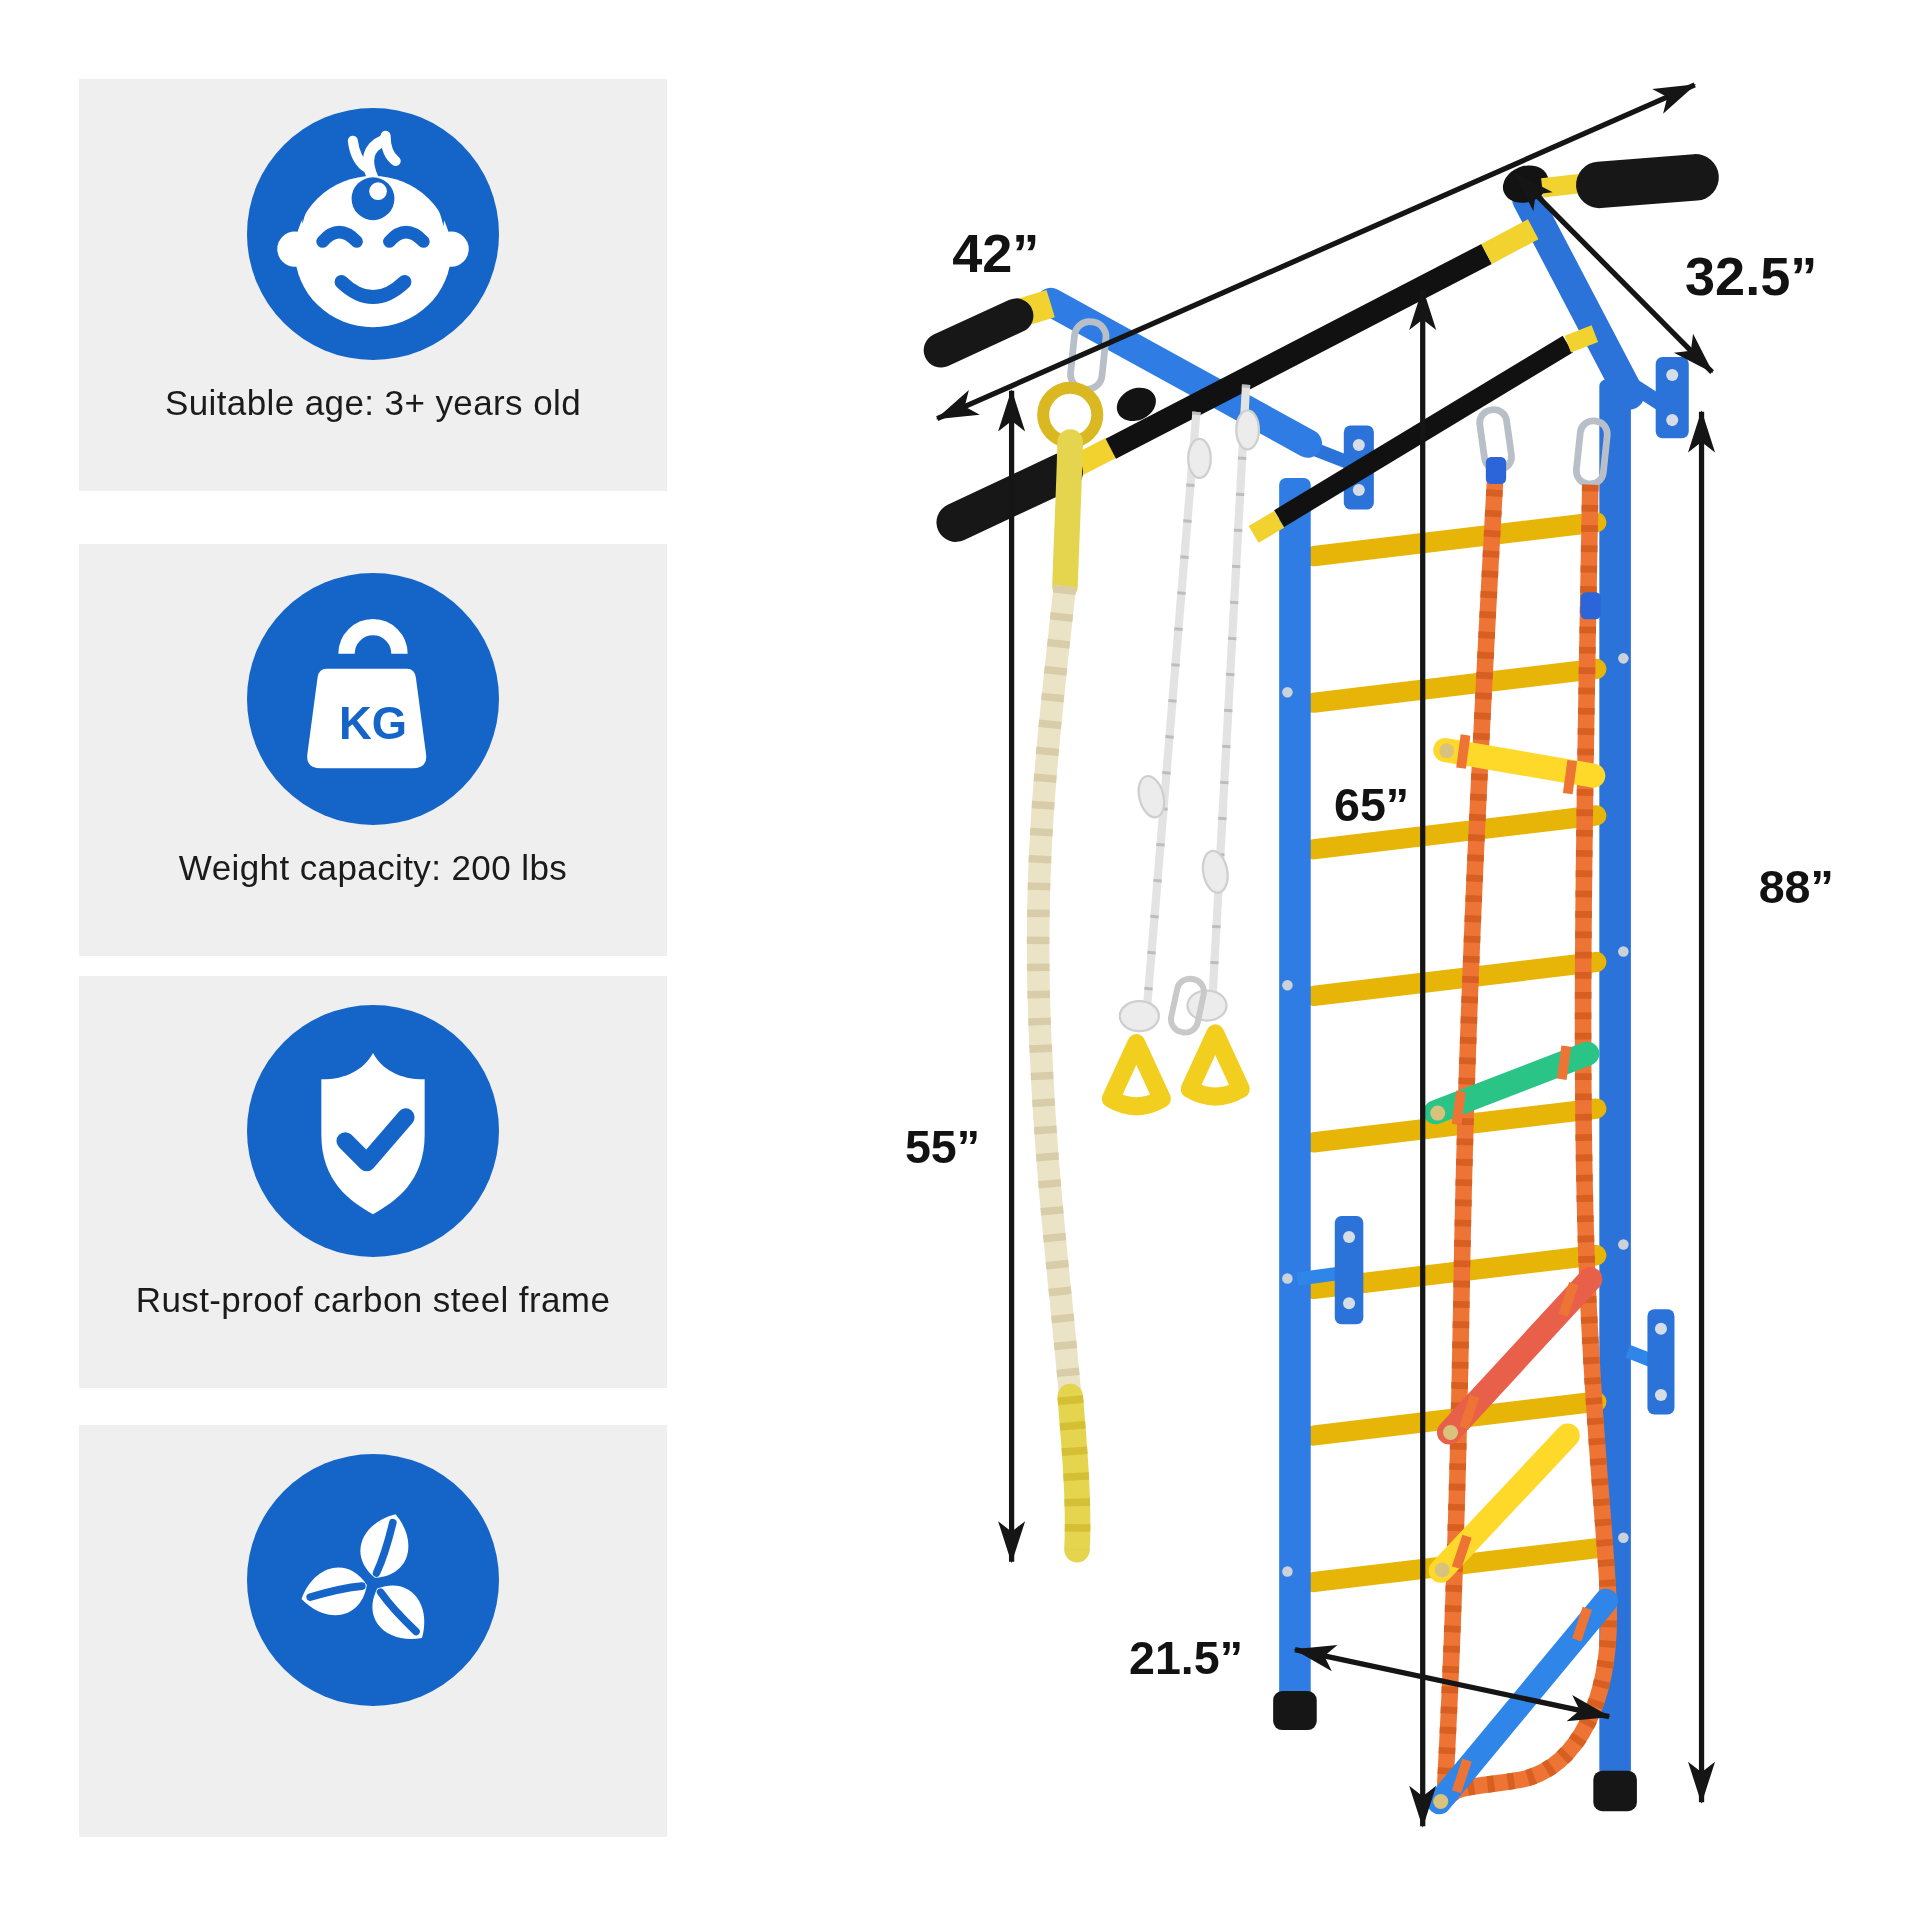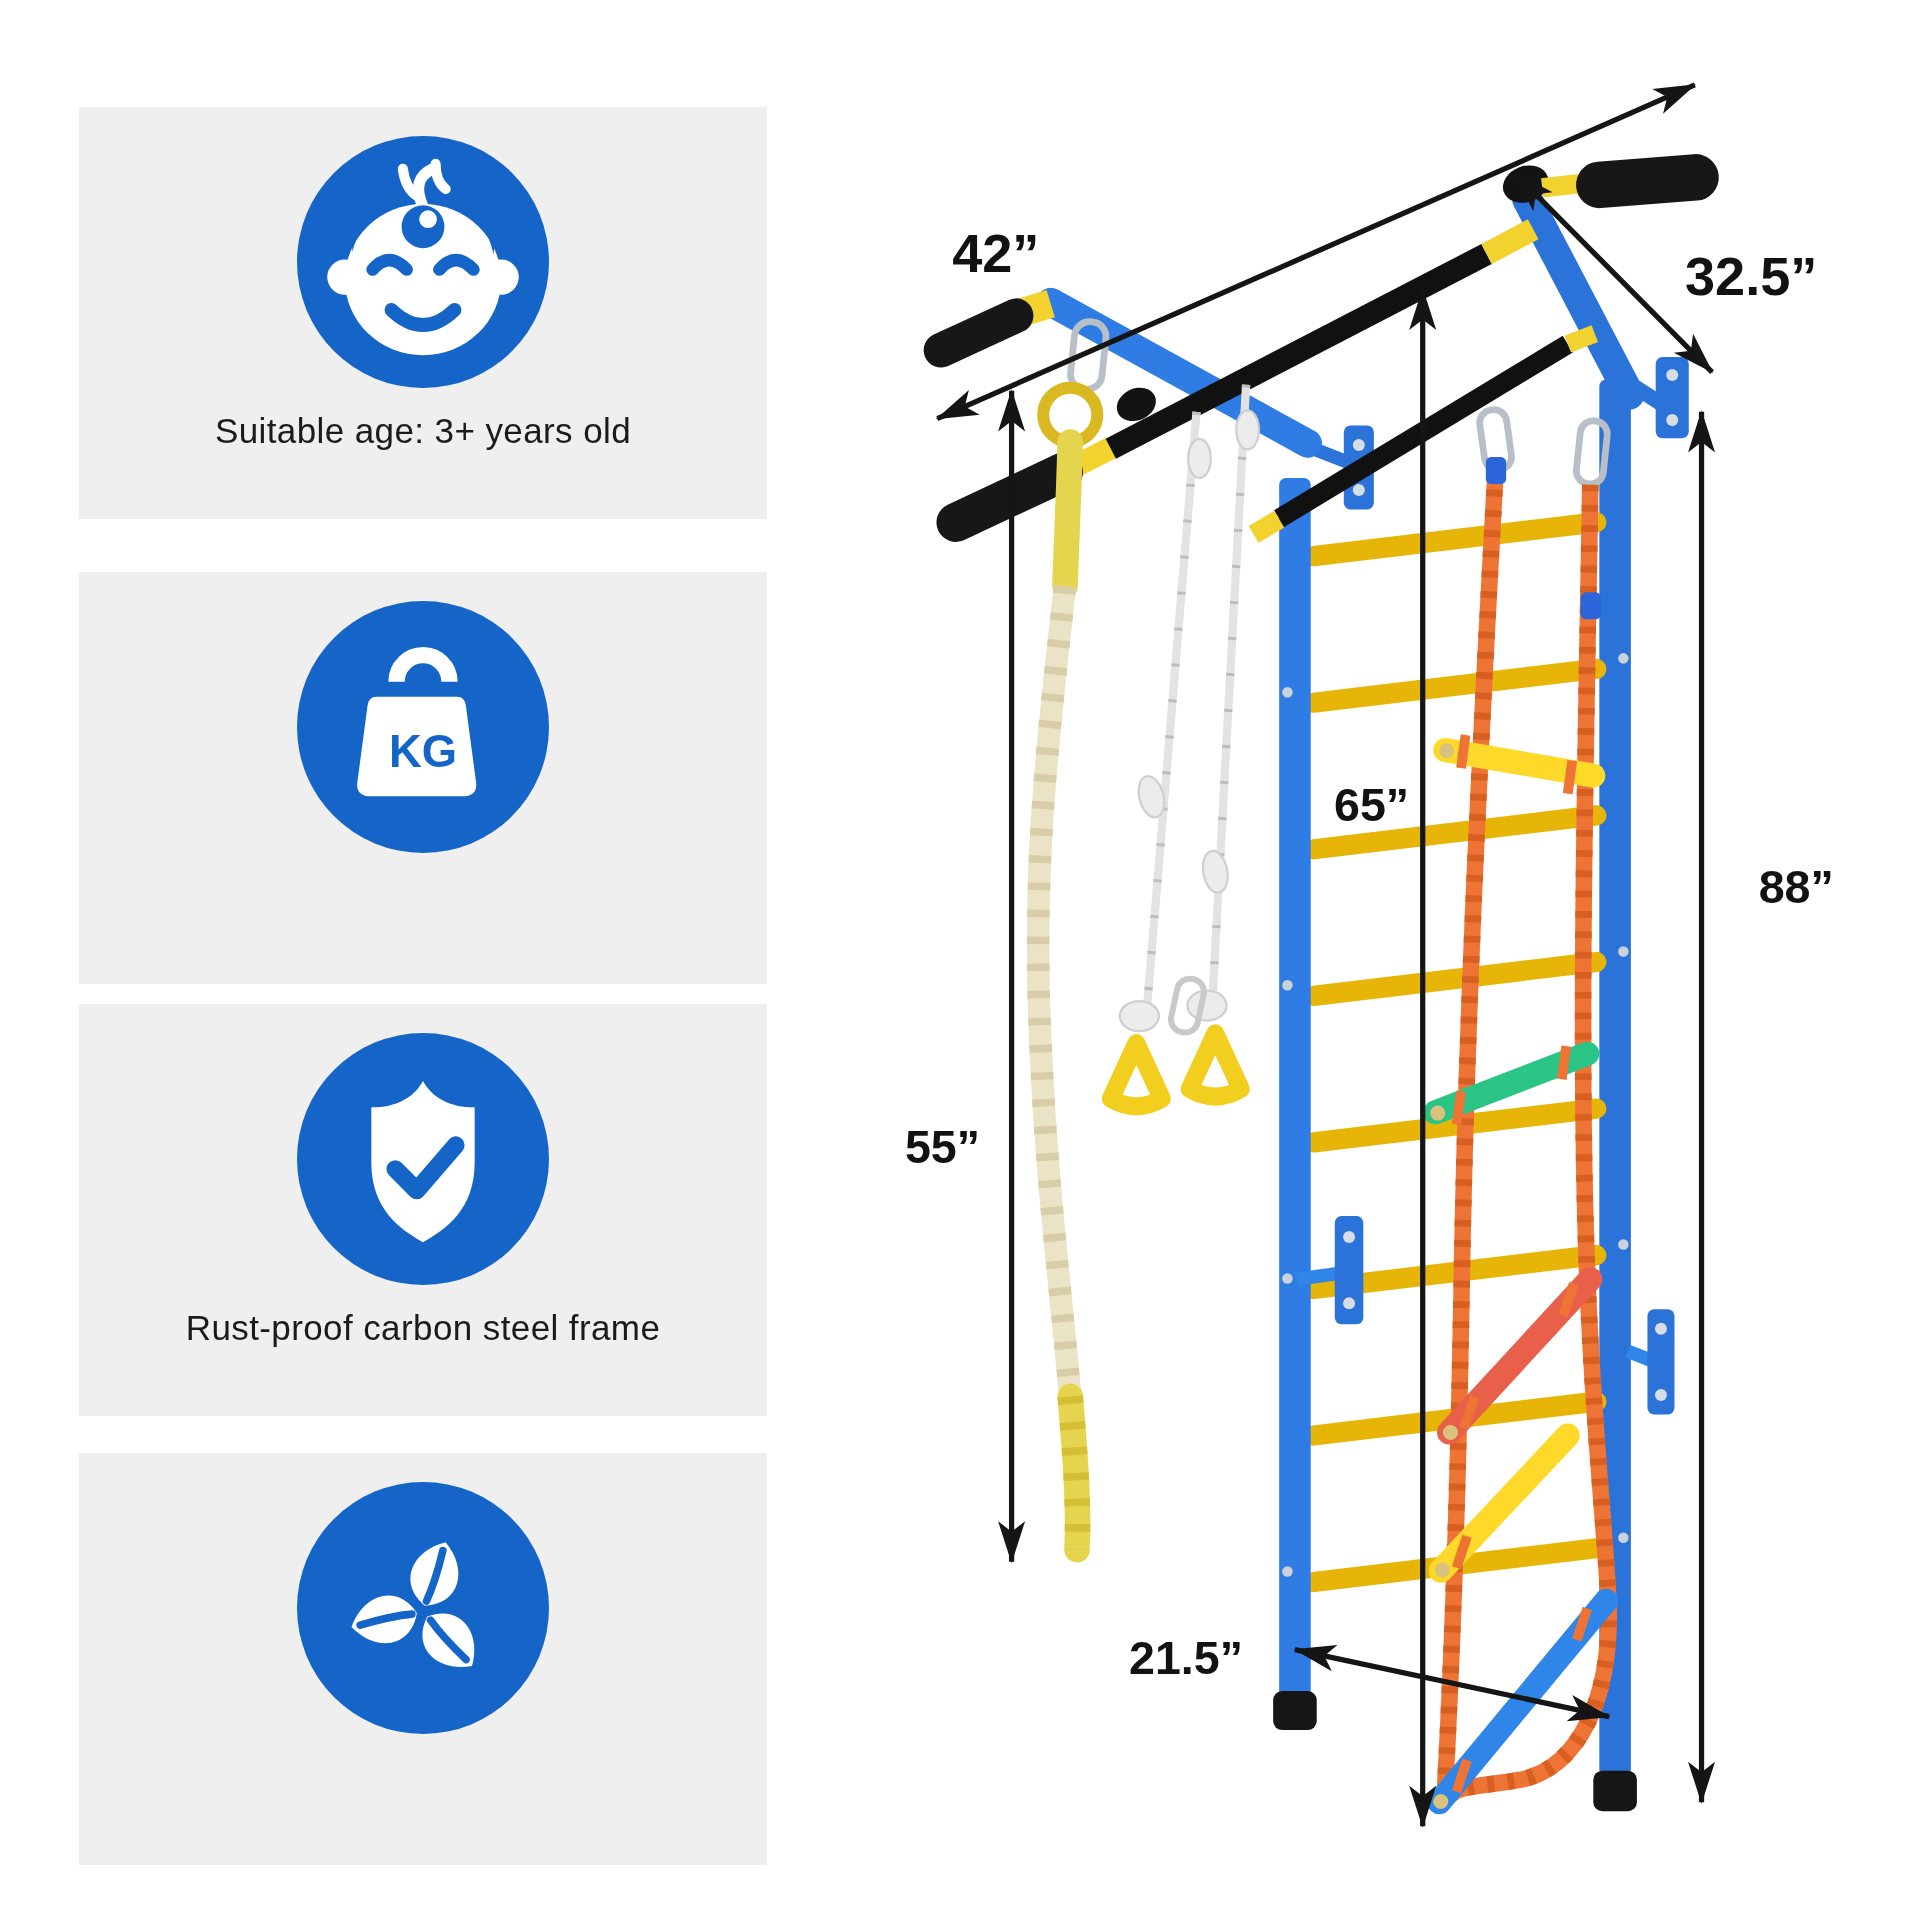--- a/index.html
+++ b/index.html
@@ -1,18 +1,18 @@
 <!DOCTYPE html>
 <html style="font-size:12px"><head>
 <meta charset="utf-8">
 <style>
   html,body{margin:0;padding:0;background:#fff;}
   .page{position:relative;width:1924px;height:1924px;background:#fff;overflow:hidden;
         font-family:"Liberation Sans",sans-serif;}
-  .feature-card{position:absolute;left:79px;width:688px;height:412px;background:#efefef;margin-top:28px;}
+  .feature-card{position:absolute;left:79px;width:588px;height:412px;background:#efefef;}
   .icon-wrap{position:absolute;left:50%;top:28.6px;transform:translateX(-50%);
              width:252px;height:252px;}
   .icon-wrap svg{width:100%;height:100%;display:block;}
   .feature-label{position:absolute;left:0;right:0;top:304px;text-align:center;
                  font-size:35px;font-weight:500;color:#1b1b1b;letter-spacing:0.4px;}
   .diagram{position:absolute;left:0;top:0;width:1924px;height:1924px;}
   .dim-label{font-family:"Liberation Sans",sans-serif;font-weight:bold;fill:#121212;}
   .dim-big{font-size:72px;}
   .dim-mid{font-size:62px;}
   .dimline{stroke:#151515;stroke-width:7;fill:none;}
@@ -45,20 +45,21 @@
 
   <div class="feature-card" style="top:544px">
     <div class="icon-wrap">
       <svg viewBox="0 0 200 200">
         <circle cx="100" cy="100" r="100" fill="#1565c8"></circle>
         <path d="M79,64 a21,21 0 0 1 42,0" stroke="#fff" stroke-width="13" fill="none"></path>
         <path d="M73,76 h54 q6,0 7,7 l8,60 q2,12 -11,12 h-72 q-13,0 -11,-12 l8,-60 q1,-7 7,-7 z" fill="#fff"></path>
         <text x="100" y="132" text-anchor="middle" font-size="36" font-weight="bold" fill="#1565c8">KG</text>
       </svg>
     </div>
+    <div class="feature-label">Weight capacity: 200 lbs</div>
   </div>
 
   <div class="feature-card" style="top:976px">
     <div class="icon-wrap">
       <svg viewBox="0 0 200 200">
         <circle cx="100" cy="100" r="100" fill="#1565c8"></circle>
         <path d="M100,38 c7,13 21,21 41,21 v44 c0,37 -23,53 -41,63 c-18,-10 -41,-26 -41,-63 v-44 c20,0 34,-8 41,-21 z" fill="#fff"></path>
         <path d="M78,108 l17,17 l31,-36" stroke="#1565c8" stroke-width="14" fill="none" stroke-linecap="round" stroke-linejoin="round"></path>
       </svg>
     </div>

